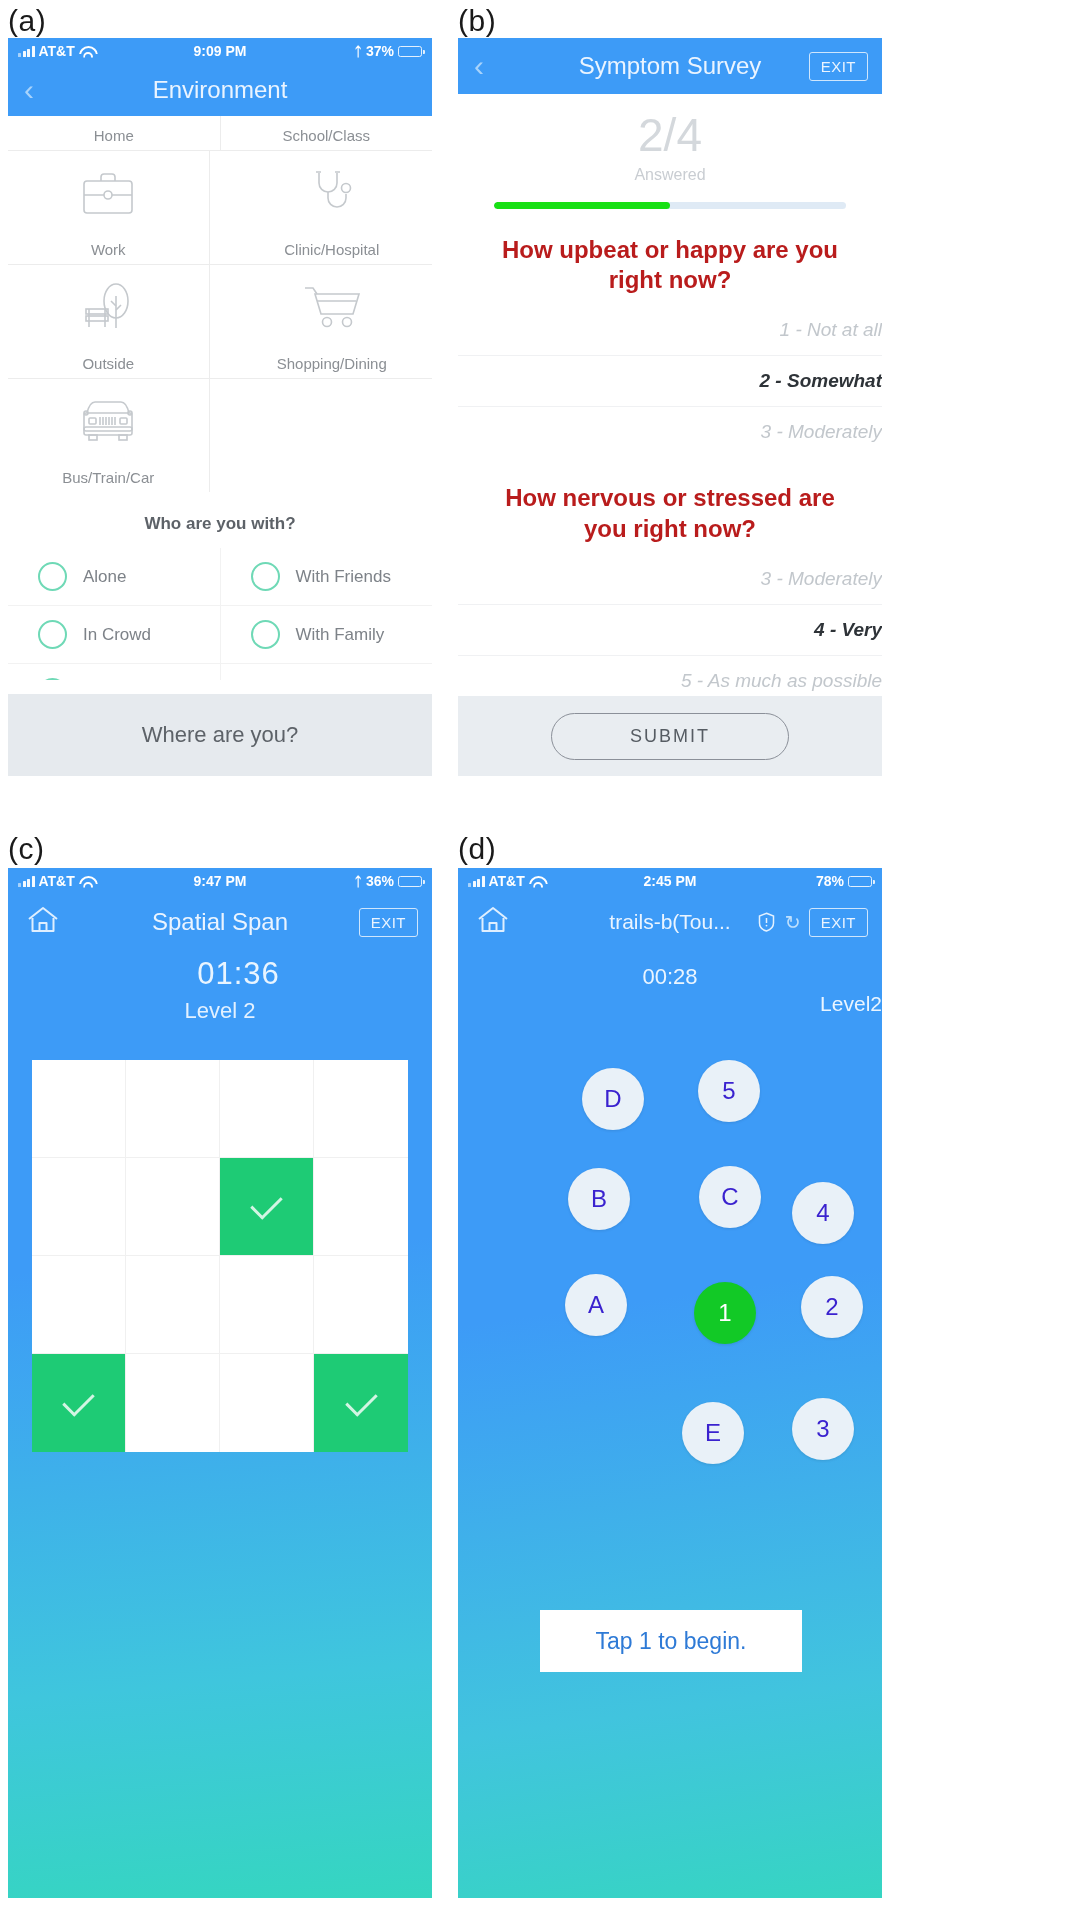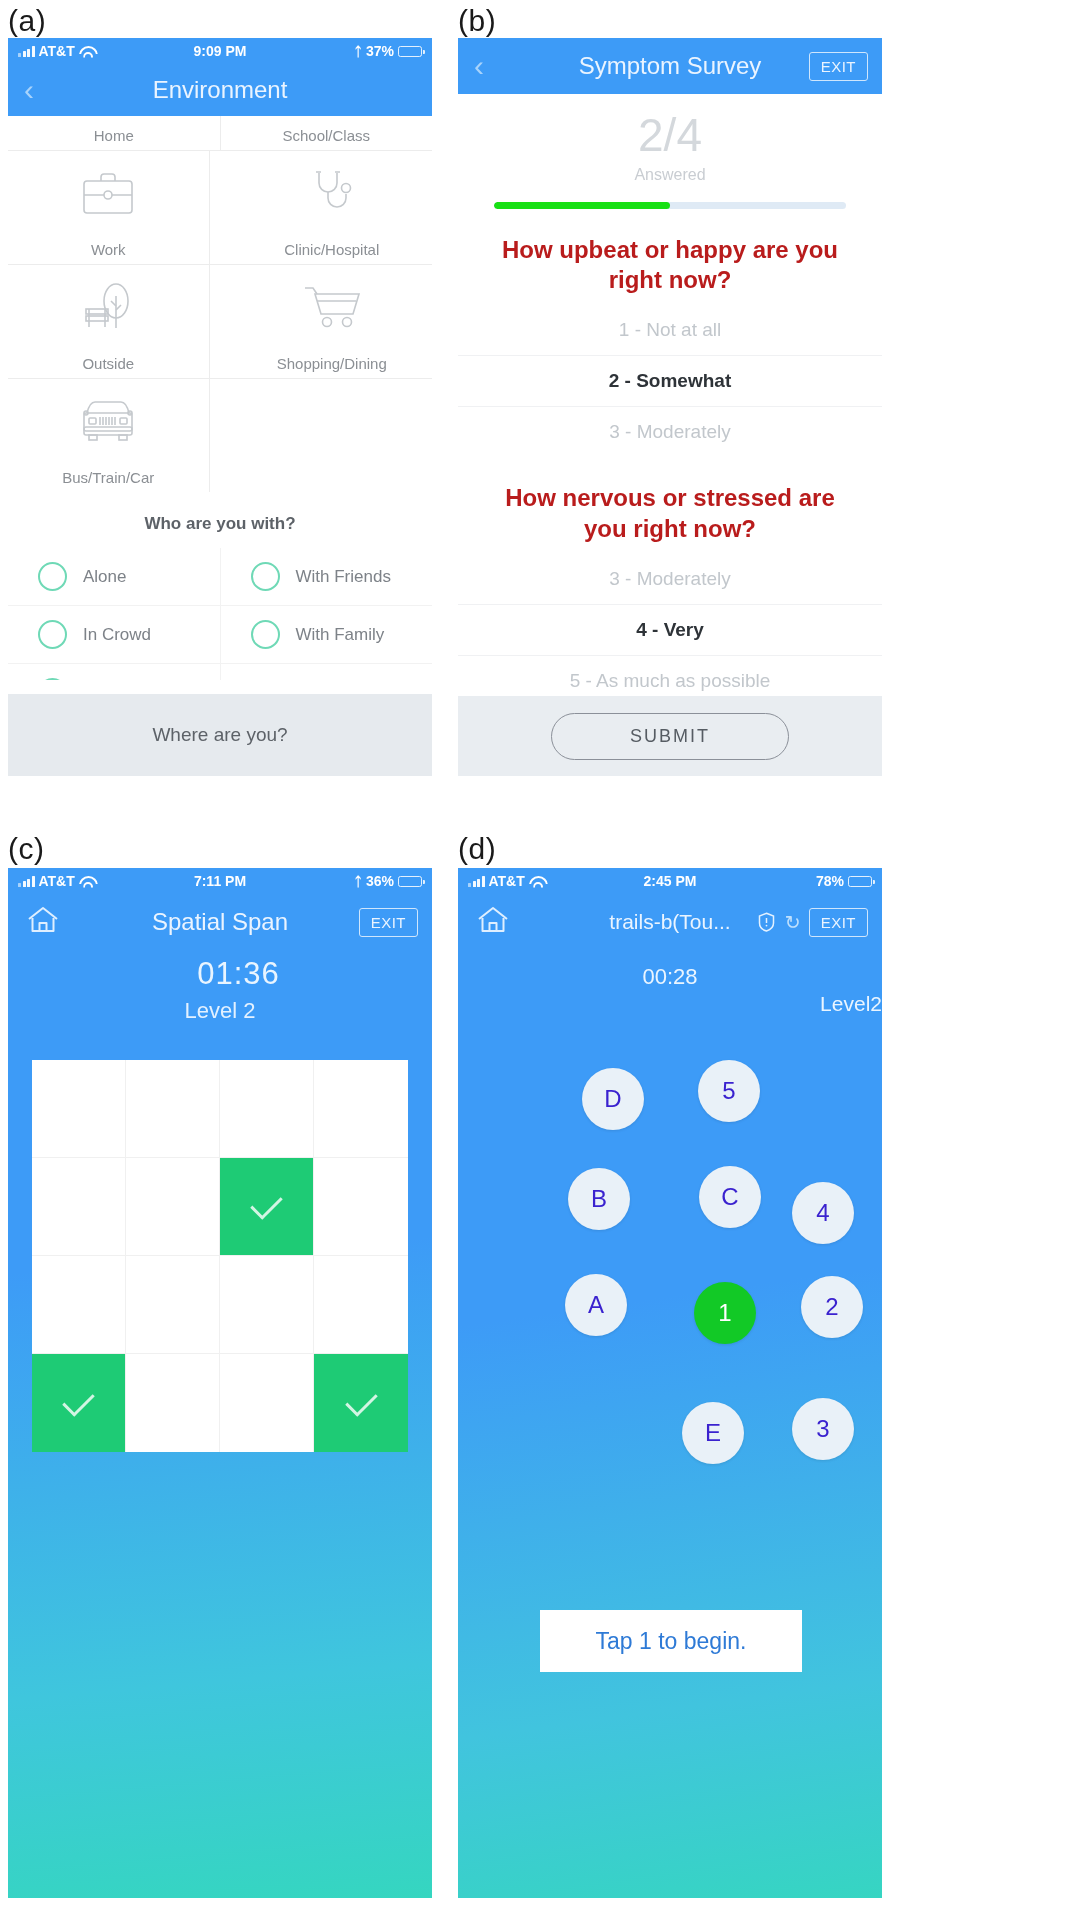--- a/index.html
+++ b/index.html
@@ -98,37 +98,37 @@
     flex:1;display:flex;align-items:center;gap:16px;height:57px;
     padding-left:30px;box-sizing:border-box;
   }
   .who-cell.bordR{border-right:1px solid #f2f2f2;}
   .radio{width:25px;height:25px;border:2px solid #6fd9b6;border-radius:50%;flex:none;}
   .who-label{font-size:17px;color:#7d8288;}
   .where-bar{
     position:absolute;left:0;right:0;bottom:0;height:82px;background:#e6eaee;
     display:flex;align-items:center;justify-content:center;
   }
-  .where-txt{font-size:19px;color:#5d6268;}
+  .where-txt{font-size:22px;color:#5d6268;}
 
   
   #panelB{left:458px;top:38px;width:424px;height:738px;background:#fff;}
   #panelB .navbar{height:56px;}
   .ans-count{text-align:center;font-size:46px;color:#d4d8dc;padding-top:18px;line-height:1;font-weight:300;}
   .ans-word{text-align:center;font-size:16px;color:#c9cdd2;padding-top:8px;}
   .progress{
     margin:18px 36px 0 36px;height:7px;border-radius:4px;background:#dfeaf5;overflow:hidden;
   }
   .progress .bar{height:100%;background:#18e014;border-radius:4px;}
   .q-text{
     text-align:center;font-size:24px;color:#b91c1c;font-weight:bold;
     line-height:1.26;padding:26px 34px 10px 34px;
   }
   .opt{
-    text-align:center;font-size:19px;padding:14px 0;
+    text-align:right;font-size:19px;padding:14px 0;font-style:italic;
   }
   .opt.dim{color:#c2c7cc;}
   .opt.sel{color:#2e3338;font-weight:bold;}
   .opt.line{border-top:1px solid #f0f1f3;}
   .submit-bar{
     position:absolute;left:0;right:0;bottom:0;height:80px;background:#e9edf1;
     display:flex;align-items:center;justify-content:center;
   }
   .submit-btn{
     border:1.5px solid #8b9099;border-radius:26px;color:#565c63;
@@ -387,21 +387,21 @@
     <div class="sb-left">
       <span class="bars">
           <i></i>
           <i></i>
           <i></i>
           <i></i>
         </span>
       <span>AT&amp;T</span>
       <span class="wifi"></span>
     </div>
-    <div class="sb-center">7:11 PM</div>
+    <div class="sb-center">9:47 PM</div>
     <div class="sb-right">
       <span class="bt">ᛏ</span>
       <span>36%</span>
       <span class="batt"><span class="fill" style="width:36%"></span></span>
     </div>
   </div>
 
   <div class="navbar">
     <span class="home-icon">
       <svg width="34" height="30" viewBox="0 0 34 30" fill="none" stroke="#dfefff" stroke-width="2" stroke-linejoin="round">

